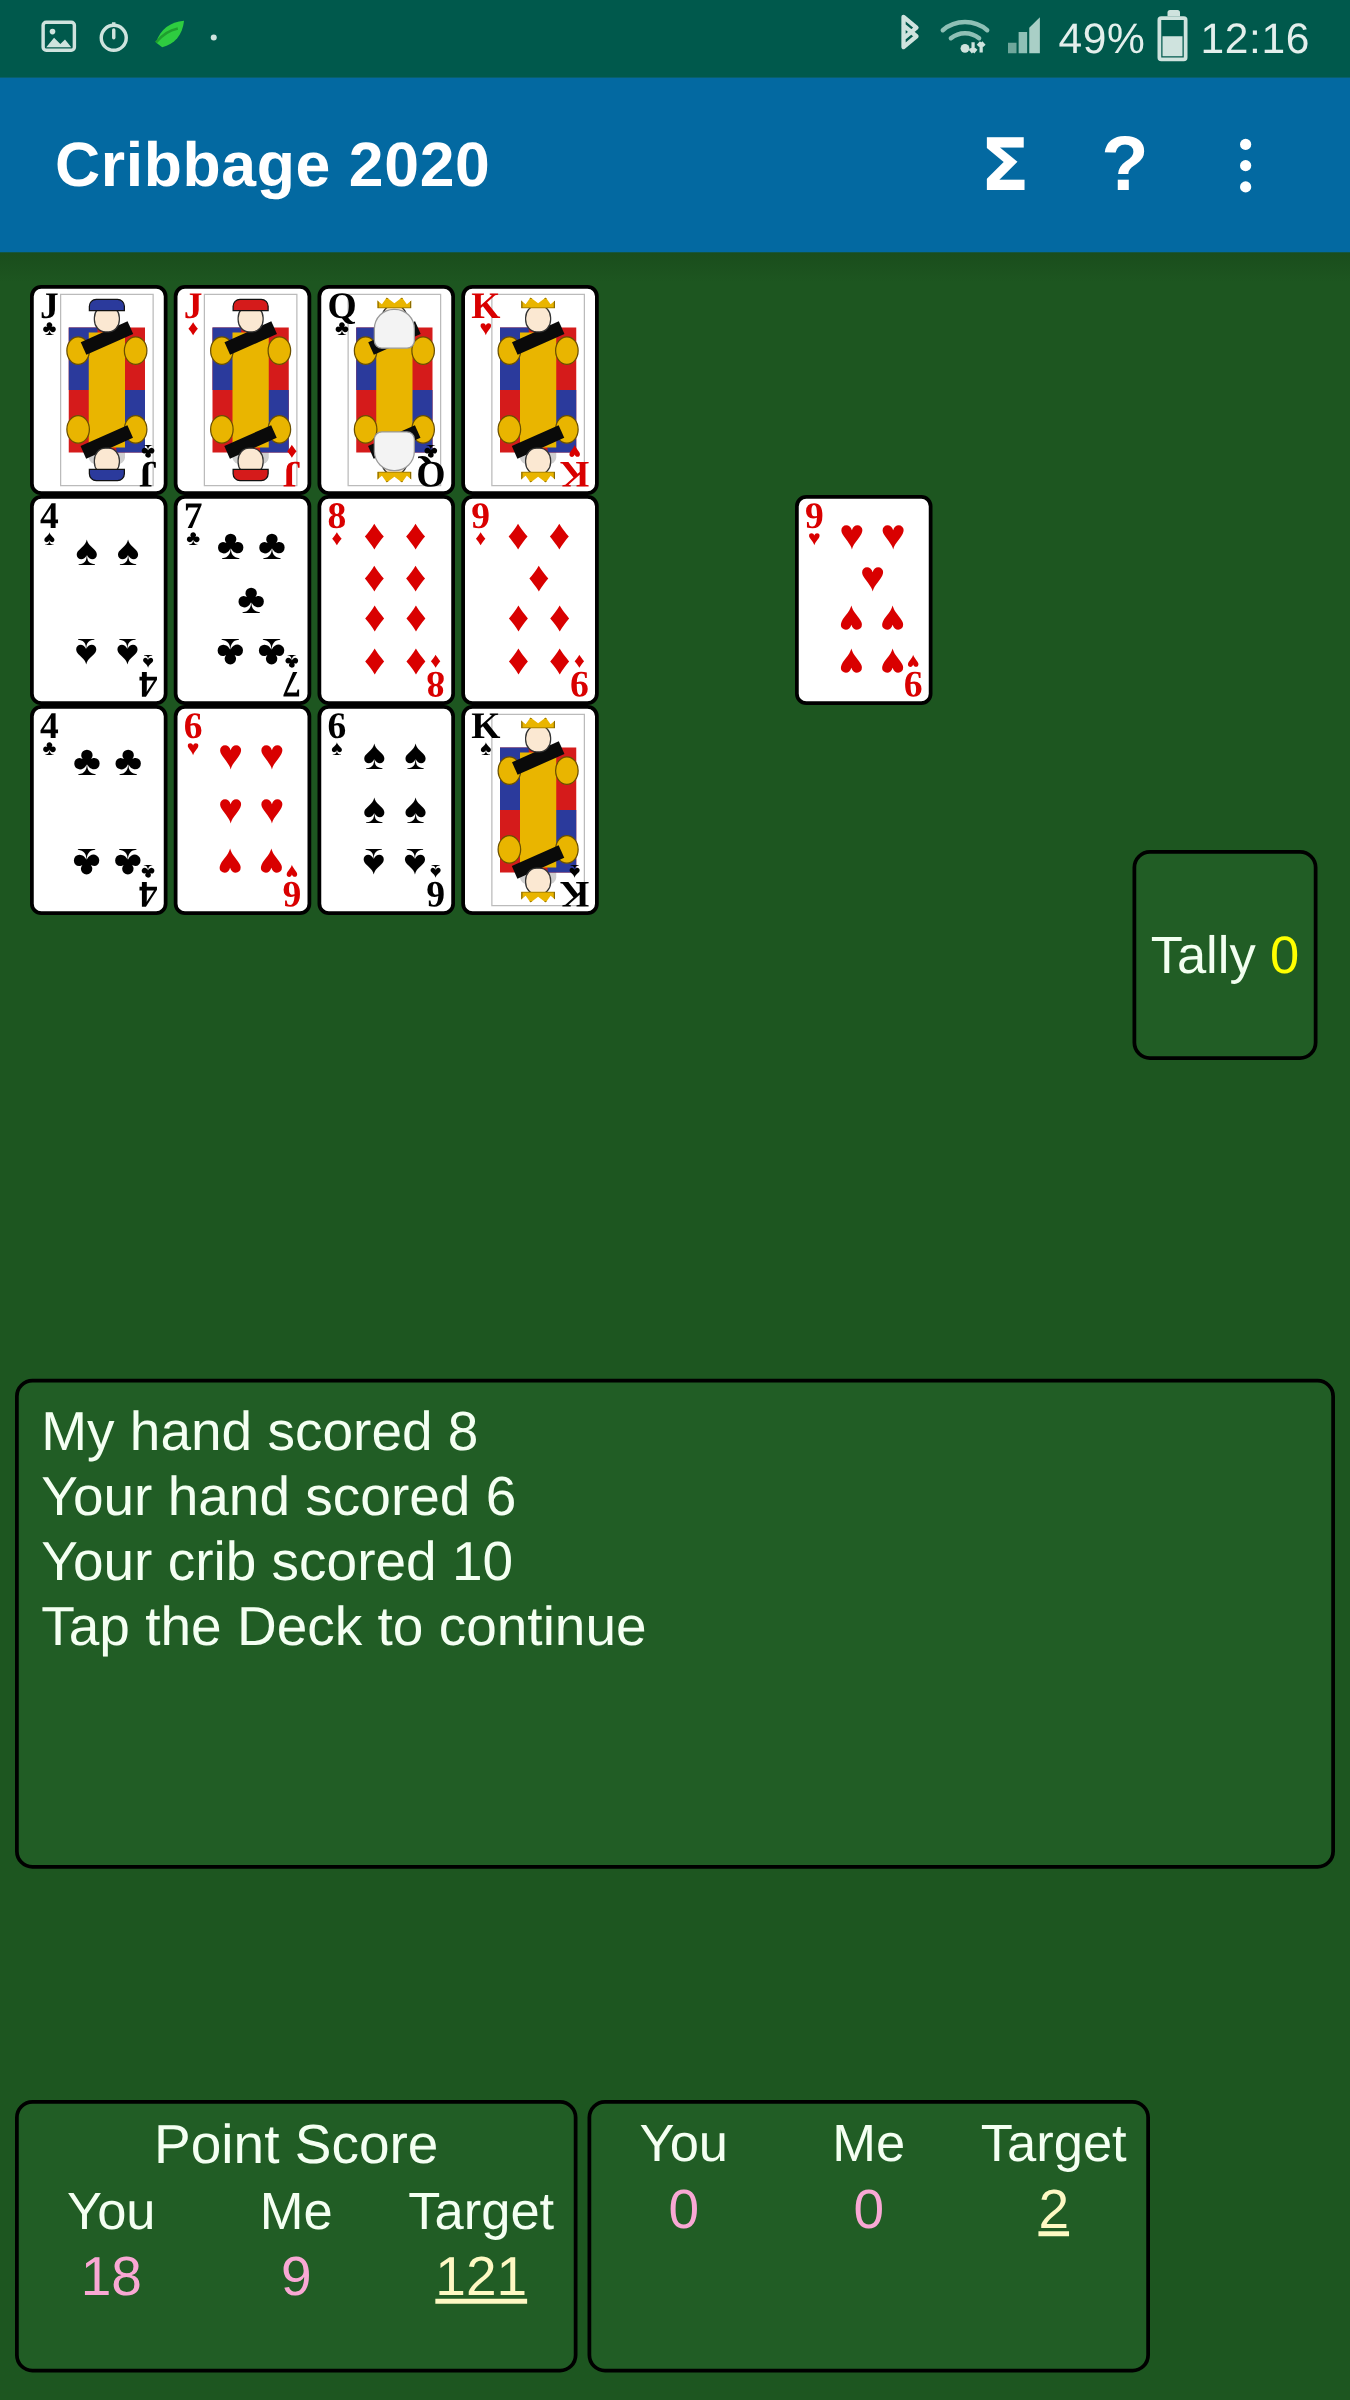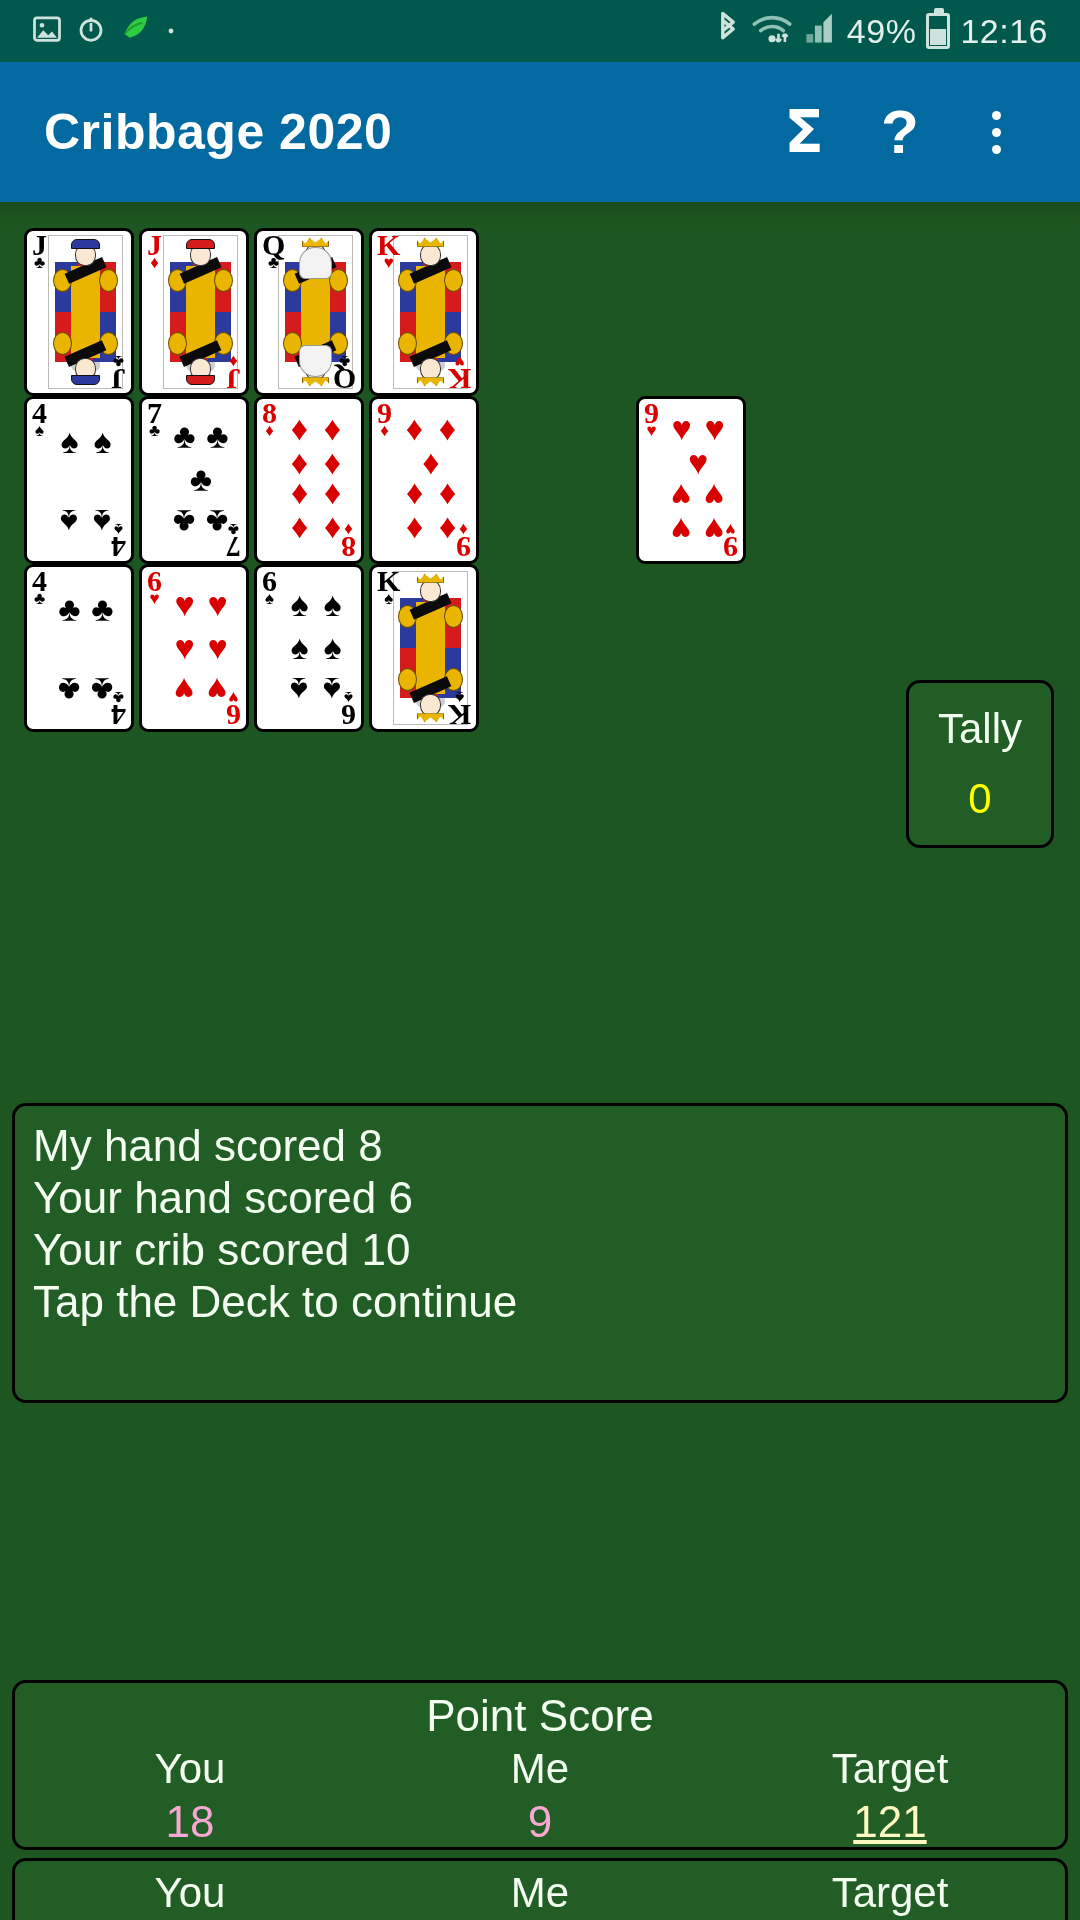--- a/index.html
+++ b/index.html
@@ -109,41 +109,41 @@
   .fig .orb{ position:absolute; left:6%; width:26%; top:44%; height:30%; background:#e9b500; border:1px solid #6b5000; border-radius:50%; }
   .fig .orb.r{ left:auto; right:6%; }
   .fig .veil{ position:absolute; left:28%; width:44%; top:14%; height:42%; background:#f3f3f3; border:1px solid #999; border-radius:50% 50% 20% 20%; }
 
   
   #tally-box{
     position:absolute; left:906px; top:478px;
     width:148px; height:168px;
     border:3px solid #000; border-radius:14px;
     background:#215d25;
-    display:flex; flex-direction:column; align-items:center; justify-content:space-evenly;
+    display:flex; flex-direction:row; align-items:center; justify-content:space-evenly;
   }
   #tally-label{ color:#f2fff0; font-size:42px; }
   #tally-value{ color:#ffff00; font-size:42px; }
 
   
   #message-panel{
     position:absolute; left:12px; top:901px;
-    width:1056px; height:300px;
+    width:1056px; height:392px;
     border:3px solid #000; border-radius:14px;
     background:#215d25;
     padding:14px 18px;
   }
   #message-panel .line{
     color:#f4fff2; font-size:44px; line-height:1.18; white-space:pre;
   }
 
   
   #score-row{
-    position:absolute; left:12px; top:1478px; width:1056px; height:218px;
-    display:flex; gap:8px;flex-direction:column;
+    position:absolute; left:12px; top:1478px; width:908px; height:218px;
+    display:flex; gap:8px;
   }
   .score-panel{
     flex:1; border:3px solid #000; border-radius:14px; background:#215d25;
     display:flex; flex-direction:column; align-items:center; padding-top:8px;
   }
   .score-title{ color:#f4fff2; font-size:44px; margin-bottom:4px; }
   .score-grid{ width:100%; display:grid; grid-template-columns:1fr 1fr 1fr; }
   .score-grid div{ text-align:center; }
   .score-head{ color:#f4fff2; font-size:42px; padding-bottom:4px;}
   .score-val{ font-size:44px; }

